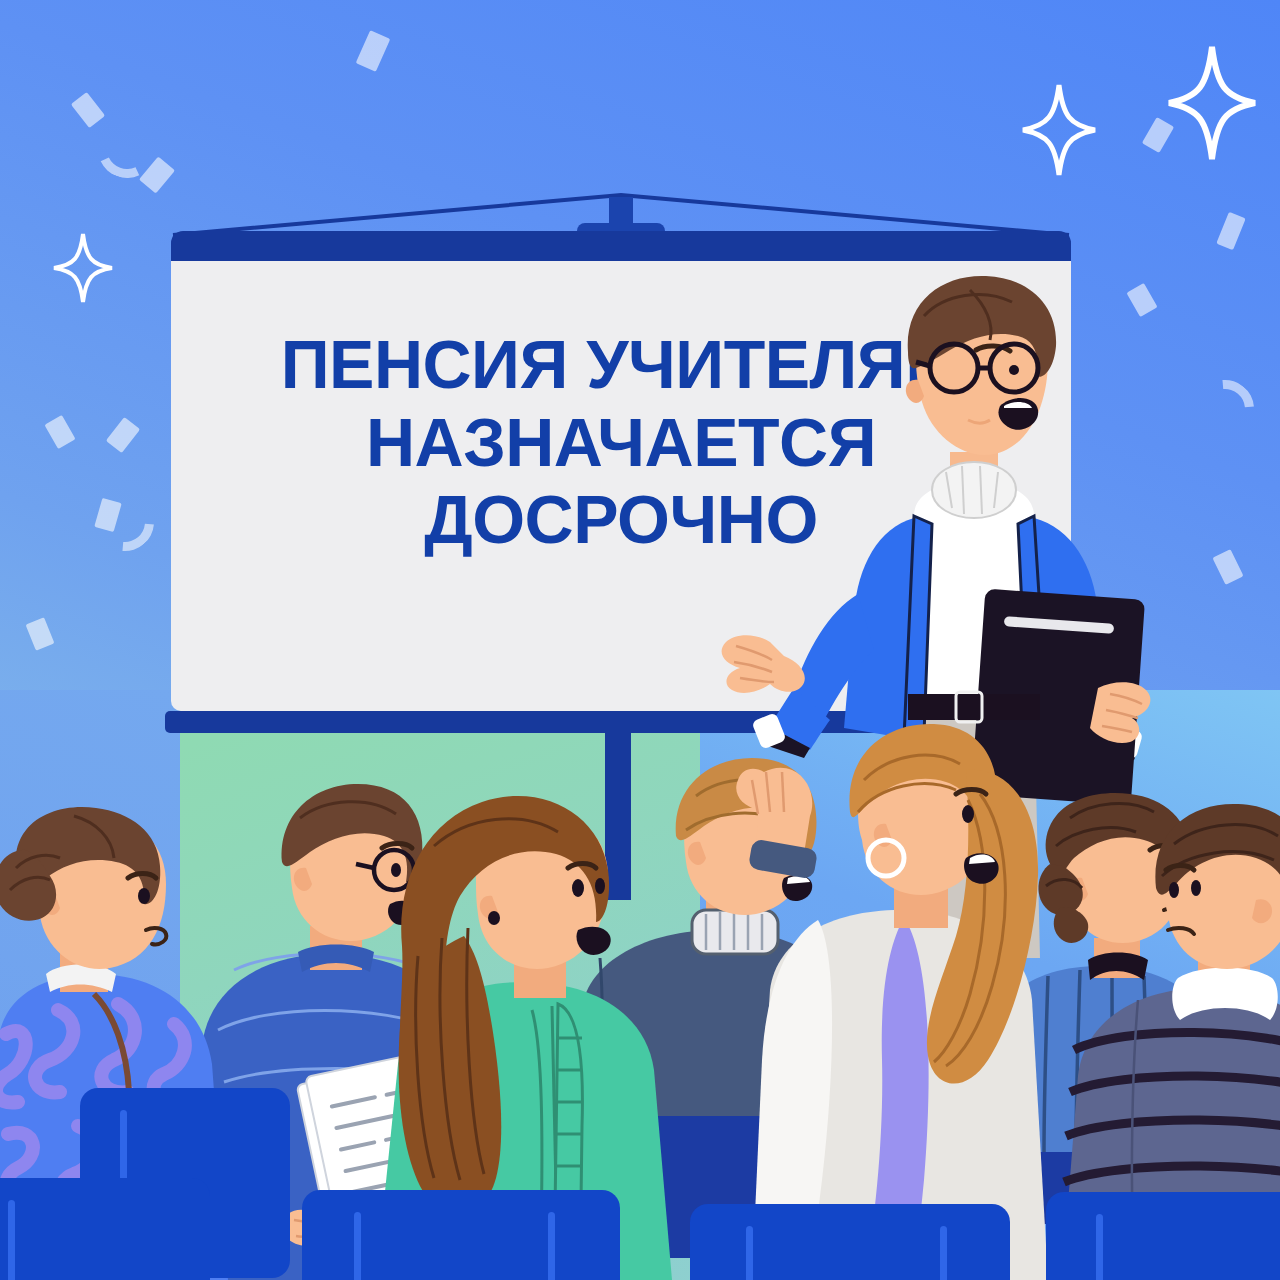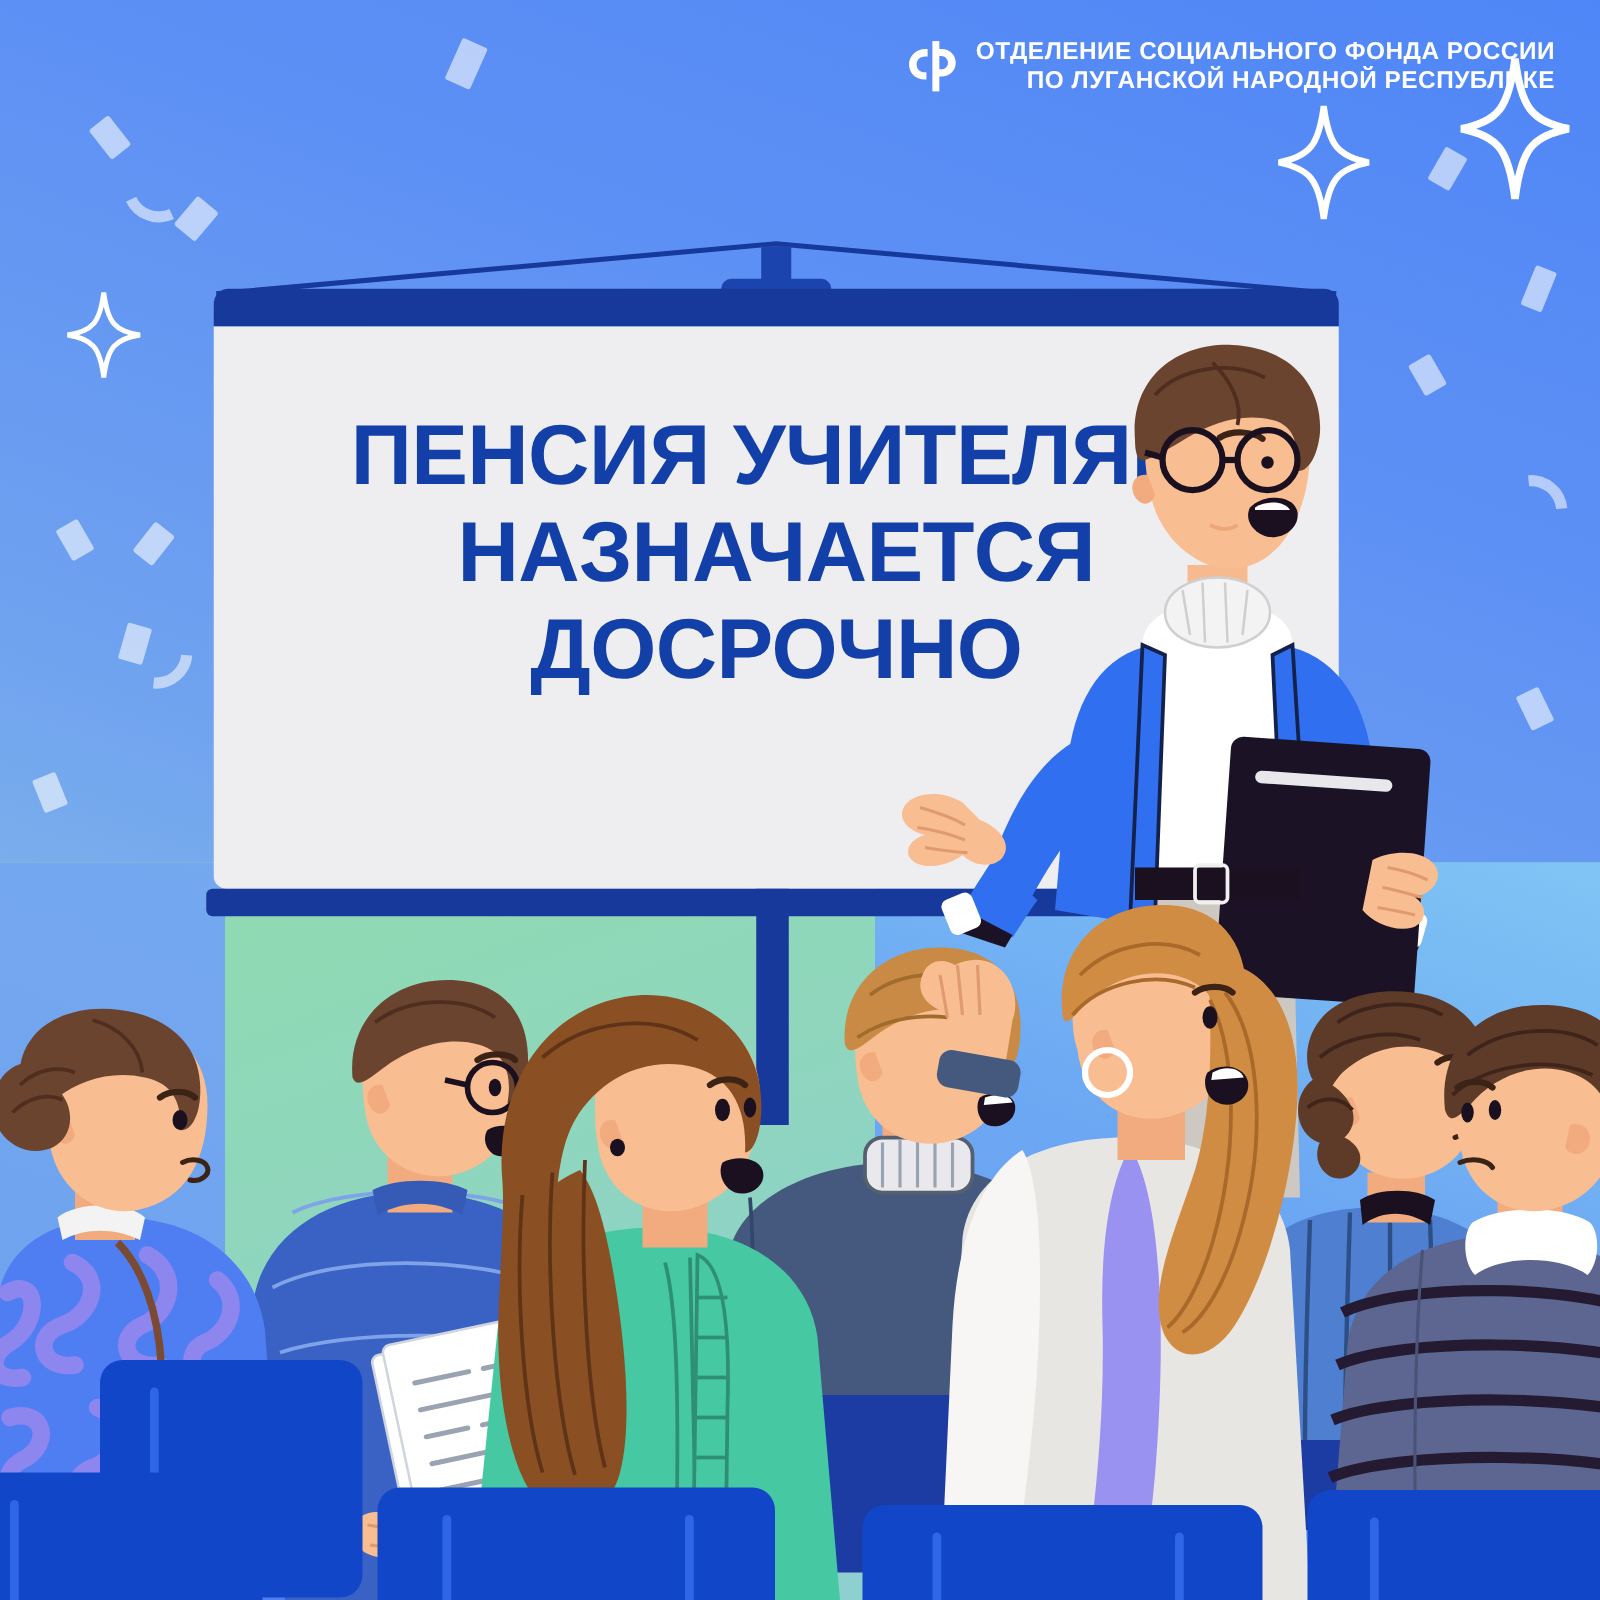--- a/index.html
+++ b/index.html
@@ -553,23 +553,14 @@
   <div class="chair" style="left:1046px;top:1192px;width:280px;height:108px;z-index:26;">
     <div class="hl" style="left:50px;"></div>
   </div>
   <div class="chair" style="left:446px;top:1064px;width:230px;height:120px;z-index:16;">
     <div class="hl" style="left:44px;"></div>
   </div>
   <div class="chair" style="left:948px;top:1092px;width:200px;height:130px;z-index:16;">
     <div class="hl" style="left:40px;"></div>
   </div>
 
-  <div class="header">
-    <svg class="logo-mark" viewBox="0 0 48 48">
-      <path d="M20.5 9.5 C12 9.5 6.5 15.5 6.5 22.5 C6.5 29.5 12 35 19.5 35 L21 35 L21 29 L19.5 29 C15.5 29 12.8 26.2 12.8 22.5 C12.8 18.8 15.6 15.8 19.8 15.8 L22 15.8 L22 9.5 Z" fill="#ffffff"></path>
-      <path d="M26 3 L26 45 L31.8 45 L31.8 3 Z" fill="#ffffff"></path>
-      <path d="M29 9.5 L33.5 9.5 C40.5 9.5 45.5 14.5 45.5 21 C45.5 27.5 40.5 32.5 33.5 32.5 L29 32.5 L29 26.6 L33.2 26.6 C36.6 26.6 39 24.2 39 21 C39 17.8 36.6 15.4 33.2 15.4 L29 15.4 Z" fill="#ffffff"></path>
-    </svg>
-    <div class="header-text">ОТДЕЛЕНИЕ СОЦИАЛЬНОГО ФОНДА РОССИИ
-ПО ЛУГАНСКОЙ НАРОДНОЙ РЕСПУБЛИКЕ</div>
-  </div>
 
 </div>
 
 </body></html>

